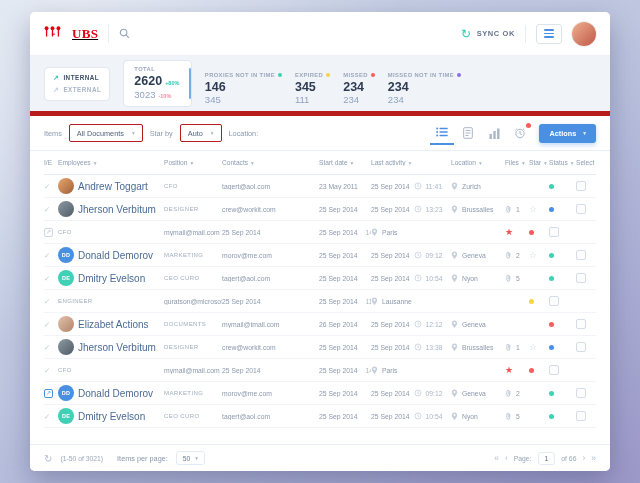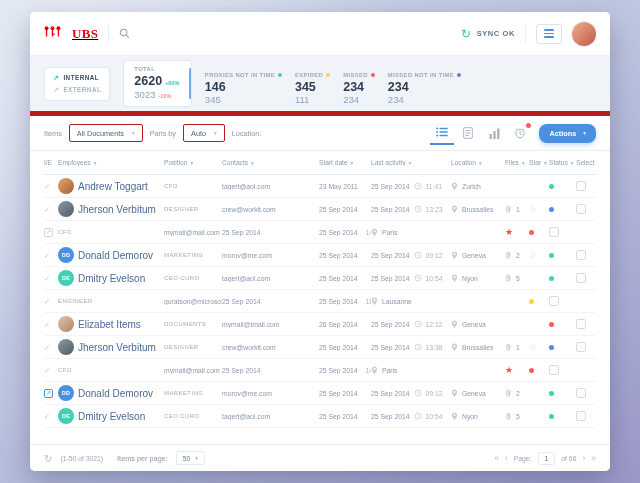--- a/index.html
+++ b/index.html
@@ -53,21 +53,21 @@
 
   
   .filterbar { flex:0 0 35px; display:flex; align-items:center; gap:7px; padding:0 14px; border-bottom:1px solid #e9eef4; background:#fff; }
   .flabel { font-size:7.3px; color:#8a99ae; }
   .dropdown { display:flex; align-items:center; gap:8px; border:1px solid #b91c1c; border-radius:2px; padding:3.5px 7px; font-size:7.3px; color:#51637d; background:#fff; cursor:pointer; white-space:nowrap; }
   .caret { font-size:5.5px; color:#a7b5c8; }
   .view-group { display:flex; align-items:center; gap:2px; margin-left:auto; }
   .view-btn { position:relative; width:24px; height:24px; display:flex; align-items:center; justify-content:center; cursor:pointer; }
   .view-btn.active { border-bottom:2px solid #4a90e2; }
   .badge { position:absolute; top:2px; right:1px; width:5px; height:5px; border-radius:50%; background:#f75d5d; box-shadow:0 0 0 1px #fff; }
-  .actions-btn { display:flex; align-items:center; gap:7px; background:#4a90e2; color:#fff; font-size:7.3px; font-weight:700; padding:5px 10px; border-radius:8px; margin-left:0; cursor:pointer; box-shadow:0 2px 5px rgba(74,144,226,.35); }
+  .actions-btn { display:flex; align-items:center; gap:7px; background:#4a90e2; color:#fff; font-size:7.3px; font-weight:700; padding:5px 10px; border-radius:3px; margin-left:0; cursor:pointer; box-shadow:0 2px 5px rgba(74,144,226,.35); }
   .actions-btn .caret { color:#cfe0f5; }
 
   
   .table-wrap { flex:1; padding:0 14px; background:#fff; overflow:hidden; display:flex; flex-direction:column; }
   .grid-row { display:grid; grid-template-columns:14px 106px 58px 97px 52px 80px 54px 24px 20px 27px 20px; align-items:center; }
   .thead { height:24px; border-bottom:1px solid #e7ecf2; color:#8c9db4; flex:0 0 24px; }
   .hcell { display:flex; align-items:center; gap:3px; font-size:6.6px; white-space:nowrap; overflow:hidden; cursor:pointer; }
   .trow { height:23px; border-bottom:1px solid #f1f4f8; font-size:6.8px; color:#8b99ad; }
   .cell { display:flex; align-items:center; gap:4px; white-space:nowrap; overflow:hidden; padding-right:4px; }
   .ie-check { color:#c0cad7; font-size:7.5px; }
@@ -217,21 +217,21 @@
         </div>
       </div>
     </section>
 
     <section class="filterbar">
       <span class="flabel">Items</span>
       <div class="dropdown">
         <span>All Documents</span>
         <span class="caret">▾</span>
       </div>
-      <span class="flabel">Paris by</span>
+      <span class="flabel">Star by</span>
       <div class="dropdown">
         <span>Auto</span>
         <span class="caret">▾</span>
       </div>
       <span class="flabel">Location:</span>
 
       <div class="view-group">
         <div class="view-btn active">
           <svg width="12" height="10" viewBox="0 0 12 10" aria-hidden="true">
             <g fill="#4a90e2">
@@ -539,21 +539,21 @@
             <div class="cell">
               <span class="checkbox"></span>
             </div>
           </div>
           <div class="trow grid-row">
             <div class="cell">
               <span class="ie-check">✓</span>
             </div>
             <div class="cell">
               <span class="avatar" style="background: linear-gradient(135deg, rgb(227, 193, 174), rgb(176, 132, 104));"></span>
-              <span class="emp-name">Elizabet Items</span>
+              <span class="emp-name">Elizabet Actions</span>
             </div>
             <div class="cell c-pos">DOCUMENTS</div>
             <div class="cell">mymail@tmail.com</div>
             <div class="cell">26 Sep 2014</div>
             <div class="cell">
               <span>25 Sep 2014</span>
               <svg viewBox="0 0 10 10" width="8" height="8" aria-hidden="true">
                 <circle cx="5" cy="5" r="3.8" fill="none" stroke="#c5cfdc"></circle>
                 <path d="M5,2.8 V5.2 L6.6,6.1" fill="none" stroke="#c5cfdc"></path>
               </svg>

